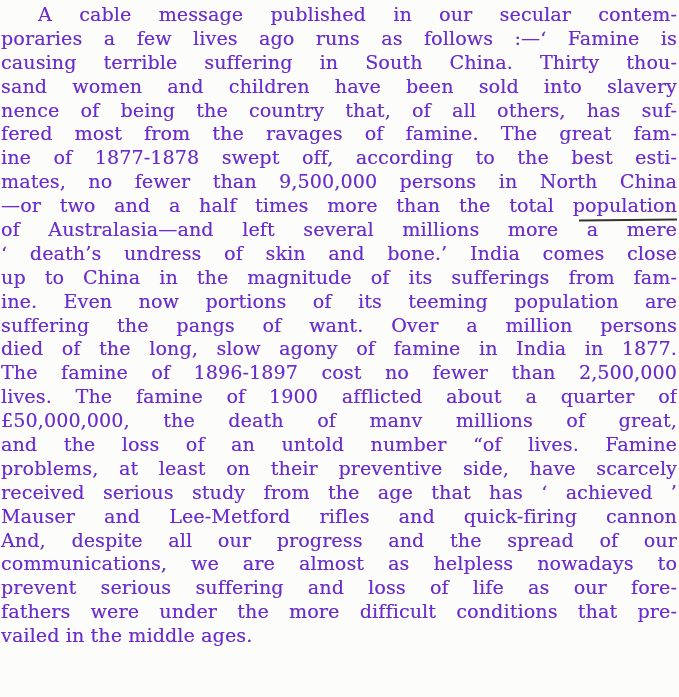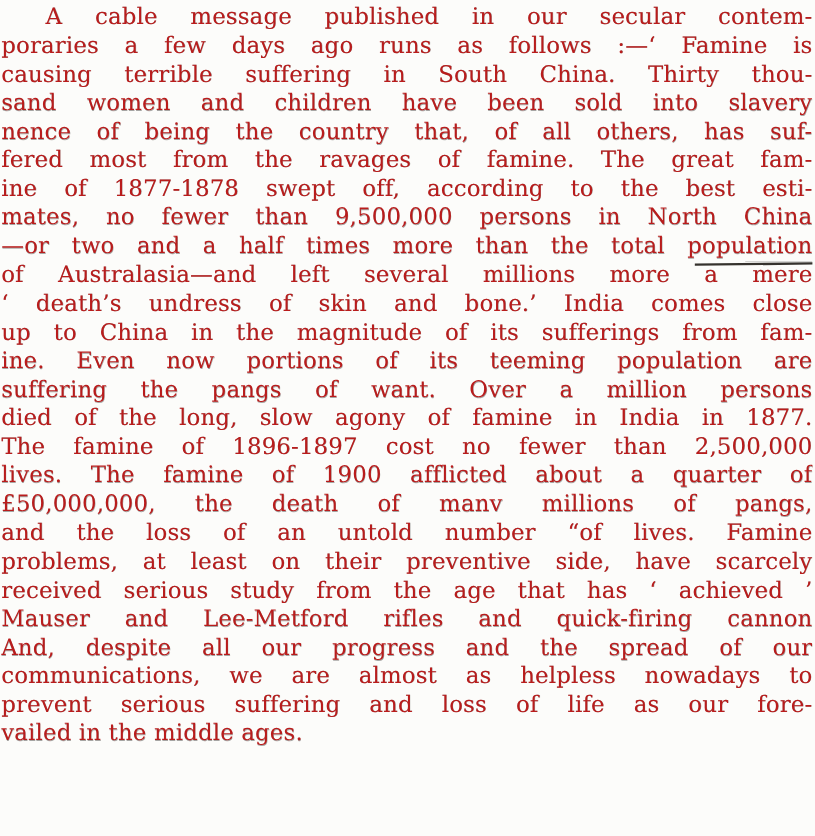--- a/index.html
+++ b/index.html
@@ -14,21 +14,21 @@
   }
   .page {
     box-sizing: border-box;
     width: 679px;
     height: 697px;
     padding: 3px 2px 0 1px;
     background: #fcfcfa;
     font-family: "DejaVu Serif", "Liberation Serif", serif;
     font-size: 19px;
     line-height: 23.9px;
-    color: #b91c1c;
+    color: #6d28d9;
     letter-spacing: 0.15px;
     text-shadow: 0.3px 0.3px 0.45px rgba(25, 23, 20, 0.38);
   }
   .line {
     height: 23.9px;
     overflow: hidden;
     text-align: justify;
     text-align-last: justify;
     white-space: normal;
   }
@@ -64,39 +64,40 @@
     border-top: 2px solid #35322d;
     transform: rotate(-0.6deg);
   }
 </style>
 </head>
 <body>
 
 <div class="page">
   <div id="text-column">
       <div class="line first">A cable message published in our secular contem-</div>
-      <div class="line">poraries a few days ago runs as follows :—‘ Famine is</div>
+      <div class="line">poraries a few lives ago runs as follows :—‘ Famine is</div>
       <div class="line">causing terrible suffering in South China.  Thirty thou-</div>
       <div class="line">sand women and children have been sold into slavery</div>
       <div class="line">nence of being the country that, of all others, has suf-</div>
       <div class="line">fered most from the ravages of famine.  The great fam-</div>
       <div class="line">ine of 1877-1878 swept off, according to the best esti-</div>
       <div class="line">mates, no fewer than 9,500,000 persons in North China</div>
       <div class="line">—or two and a half times more than the total popu<span class="pen-underline">lation</span></div>
       <div class="line">of Australasia—and left several millions more <span class="pen-overline">a mere</span></div>
       <div class="line">‘ death’s undress of skin and bone.’  India comes close</div>
       <div class="line">up to China in the magnitude of its sufferings from fam-</div>
       <div class="line">ine.  Even now portions of its teeming population are</div>
       <div class="line">suffering the pangs of want.  Over a million persons</div>
       <div class="line">died of the long, slow agony of famine in India in 1877.</div>
       <div class="line">The famine of 1896-1897 cost no fewer than 2,500,000</div>
       <div class="line">lives.  The famine of 1900 afflicted about a quarter of</div>
-      <div class="line">£50,000,000, the death of manv millions of pangs,</div>
+      <div class="line">£50,000,000, the death of manv millions of great,</div>
       <div class="line">and the loss of an untold number “of lives.  Famine</div>
       <div class="line">problems, at least on their preventive side, have scarcely</div>
       <div class="line">received serious study from the age that has ‘ achieved ’</div>
       <div class="line">Mauser and Lee-Metford rifles and quick-firing cannon</div>
       <div class="line">And, despite all our progress and the spread of our</div>
       <div class="line">communications, we are almost as helpless nowadays to</div>
       <div class="line">prevent serious suffering and loss of life as our fore-</div>
+      <div class="line">fathers were under the more difficult conditions that pre-</div>
       <div class="line last">vailed in the middle ages.</div>
     </div>
 </div>
 
 </body></html>

